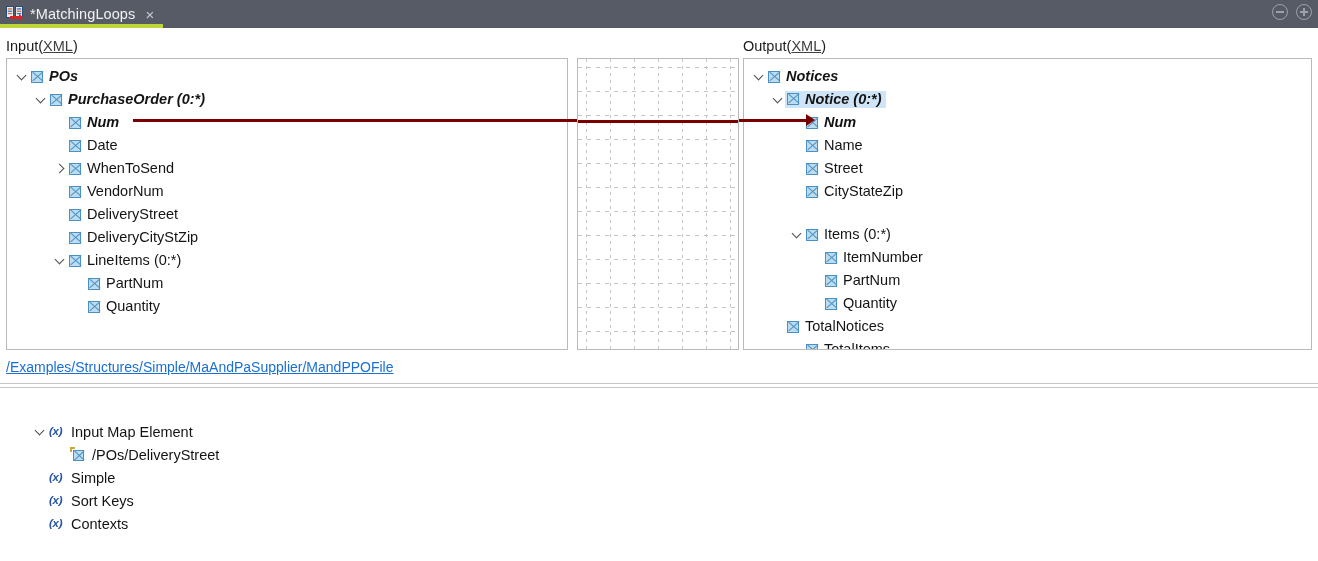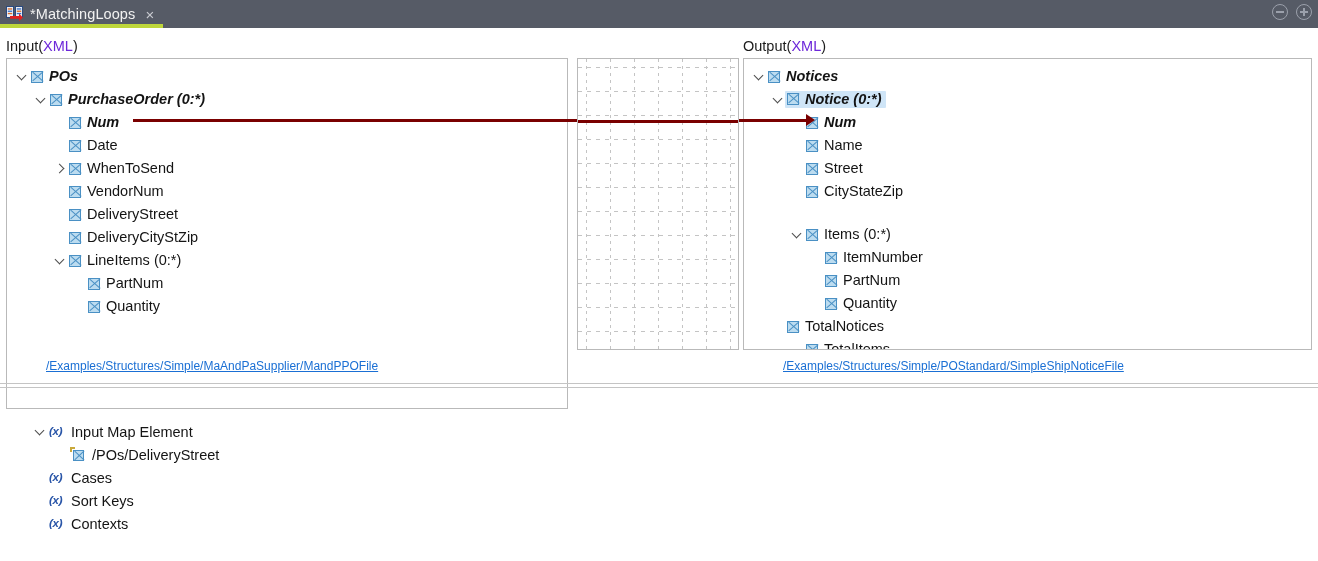--- a/index.html
+++ b/index.html
@@ -40,29 +40,29 @@
     content:""; position:absolute; left:3px; top:6.3px; width:8px; height:1.5px; background:#9ba0ab;
   }
   .winbtn.plus::after {
     content:""; position:absolute; left:6.3px; top:3px; width:1.5px; height:8px; background:#9ba0ab;
   }
 
   
   .sec-label {
     position:absolute; font-size:14.5px; color:#1b1b1b; white-space:nowrap;
   }
-  .sec-label a.xml { color:#6d28d9; cursor:pointer; }
+  .sec-label a.xml { color:#404040; text-decoration:underline; cursor:pointer; }
   .sec-label .paren { color:#1b1b1b; }
 
   
   .panel {
     position:absolute; background:#fff; border:1px solid #b9b9b9;
     overflow:hidden;
   }
-  #input-panel  { left:6px;   top:58px; width:562px;  height:351px; }
+  #input-panel  { left:6px;   top:58px; width:562px;  height:292px; }
   #canvas-panel { left:577px; top:58px; width:162px;  height:292px; }
   #output-panel { left:743px; top:58px; width:569px;  height:292px; }
   .grid-v, .grid-h { position:absolute; }
   .grid-v { top:0; bottom:0; width:1px;
     background-image: repeating-linear-gradient(to bottom, #c4c4c4 0 3px, transparent 3px 7px); }
   .grid-h { left:0; right:0; height:1px;
     background-image: repeating-linear-gradient(to right, #c4c4c4 0 4px, transparent 4px 9px); }
 
   
   .tree { position:absolute; left:0; top:6px; right:0; }
@@ -100,22 +100,22 @@
   
   .wire { position:absolute; background:#7a0000; height:2.5px; }
   .arrowhead {
     position:absolute; width:0; height:0;
     border-top:6px solid transparent; border-bottom:6px solid transparent;
     border-left:9px solid #7a0000;
   }
 
   
   .pathlink {
-    position:absolute; font-size:12px; color:#1a6fd4; text-decoration:underline;
-    cursor:pointer; white-space:nowrap;margin-left:40px;
+    position:absolute; font-size:14px; color:#1a6fd4; text-decoration:underline;
+    cursor:pointer; white-space:nowrap;
   }
 
   
   .hdiv { position:absolute; left:0; width:1318px; height:1px; background:#c4c4c4; }
 
   
   .tabstrip {
     position:absolute; left:2px; top:394px; width:1314px; height:24px;
   }
   .tabstrip-line {
@@ -396,21 +396,20 @@
           </span>
         </div>
       </div>
   </div>
 
   <div class="wire" style="left:133px; top:119px; width:444px;"></div>
   <div class="wire" style="left:739px; top:119px; width:70px;"></div>
   <div class="arrowhead" style="left:806px; top:114px;"></div>
 
   <div class="pathlink" style="left:6px; top:359px;">/Examples/Structures/Simple/MaAndPaSupplier/MandPPOFile</div>
-  <div class="pathlink" style="left:743px; top:359px;">/Examples/Structures/Simple/POStandard/SimpleShipNoticeFile</div>
 
   <div class="hdiv" style="top:383px;"></div>
   <div class="hdiv" style="top:387px;"></div>
 
 
   <div id="bottom-tree">
       <div class="brow" style="padding-left: 27px;">
         <span class="chev down"></span>
         <span class="ico ico-fx">(x)</span>
         <span>Input Map Element</span>
@@ -419,21 +418,21 @@
         <span class="chev none"></span>
         <span class="ico ico-elem">
           <span class="sq"></span>
           <span class="tick"></span>
         </span>
         <span>/POs/DeliveryStreet</span>
       </div>
       <div class="brow" style="padding-left: 27px;">
         <span class="chev none"></span>
         <span class="ico ico-fx">(x)</span>
-        <span>Cases</span>
+        <span>Simple</span>
       </div>
       <div class="brow" style="padding-left: 27px;">
         <span class="chev none"></span>
         <span class="ico ico-fx">(x)</span>
         <span>Sort Keys</span>
       </div>
       <div class="brow" style="padding-left: 27px;">
         <span class="chev none"></span>
         <span class="ico ico-fx">(x)</span>
         <span>Contexts</span>

